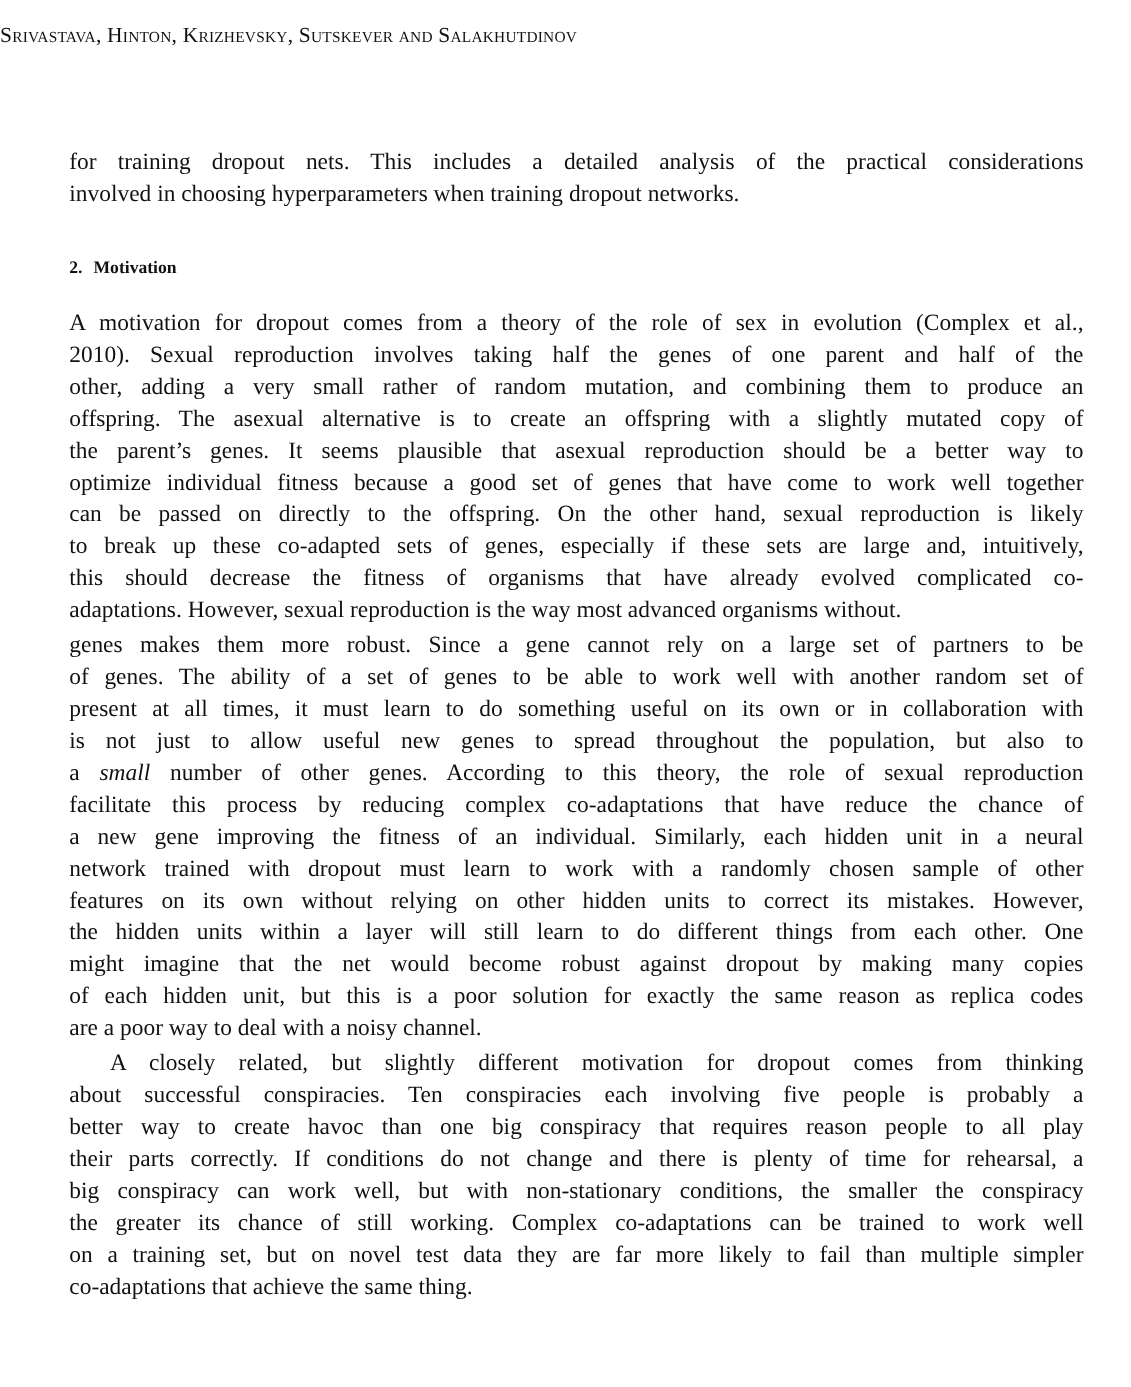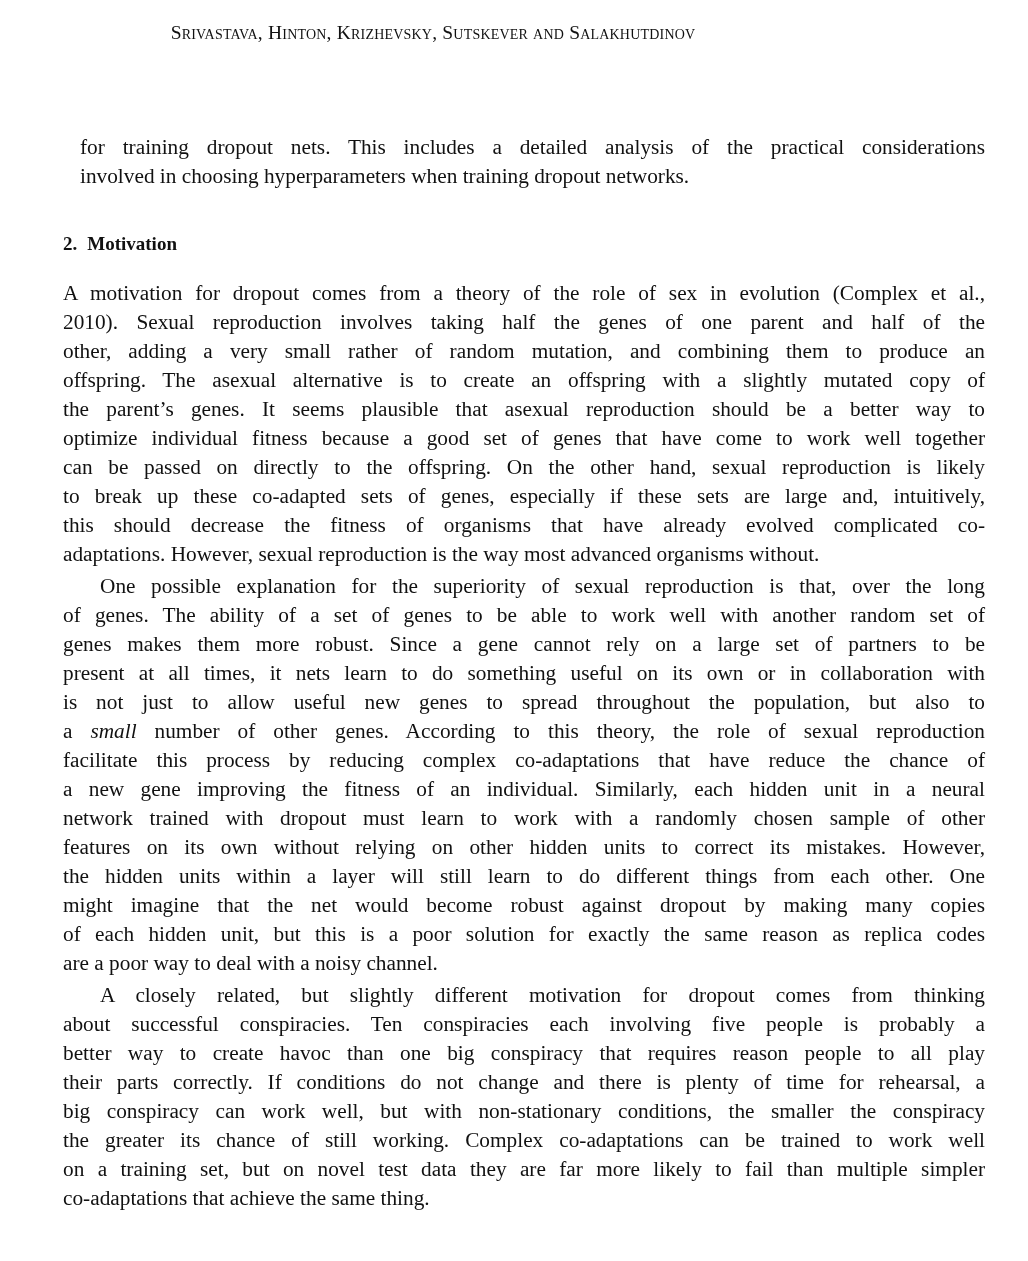--- a/index.html
+++ b/index.html
@@ -9,21 +9,20 @@
     overflow: hidden;
     position: relative;
     font-family: "Liberation Serif", "DejaVu Serif", serif;
     color: #111111;
   }
   .running-header {
     position: absolute;
     top: 19px;
     left: 0;
     width: 866px;
-    text-align: center;
     font-size: 19.5px;
     font-variant: small-caps;
     letter-spacing: 0.2px;
     line-height: 28px;
   }
   .content {
     position: absolute;
     left: 63px;
     width: 922px;
     top: 133px;
@@ -34,25 +33,25 @@
     line-height: 29px;
     font-size: 21.3px;
     text-align: justify;
     text-align-last: justify;
     white-space: nowrap;
     overflow: visible;
   }
   .line.last { text-align-last: left; }
   .line.indent { padding-left: 37px; }
   .para { margin-bottom: 3px; }
-  .para.first-block { margin-bottom: 0; margin-left: 17px; }
+  .para.first-block { margin-bottom: 0; }
   .section-heading {
     margin-top: 38px;
     margin-bottom: 20px;
-    font-size: 19px;
+    font-size: 16px;
     font-weight: bold;
     line-height: 30px;
     height: 30px;
   }
   .section-heading .num { margin-right: 10px; }
   em { font-style: italic; }
 </style>
 </head>
 <body>
 
@@ -76,24 +75,23 @@
     <span class="line">offspring. The asexual alternative is to create an offspring with a slightly mutated copy of</span>
     <span class="line">the parent’s genes. It seems plausible that asexual reproduction should be a better way to</span>
     <span class="line">optimize individual fitness because a good set of genes that have come to work well together</span>
     <span class="line">can be passed on directly to the offspring. On the other hand, sexual reproduction is likely</span>
     <span class="line">to break up these co-adapted sets of genes, especially if these sets are large and, intuitively,</span>
     <span class="line">this should decrease the fitness of organisms that have already evolved complicated co-</span>
     <span class="line last">adaptations. However, sexual reproduction is the way most advanced organisms without.</span>
   </div>
 
   <div class="para">
-    <span class="line indent">One possible explanation for the superiority of sexual reproduction is that, over the long</span>
+    <span class="line">genes makes them more robust. Since a gene cannot rely on a large set of partners to be</span>
     <span class="line">of genes. The ability of a set of genes to be able to work well with another random set of</span>
-    <span class="line">genes makes them more robust. Since a gene cannot rely on a large set of partners to be</span>
-    <span class="line">present at all times, it nets learn to do something useful on its own or in collaboration with</span>
+    <span class="line">present at all times, it must learn to do something useful on its own or in collaboration with</span>
     <span class="line">is not just to allow useful new genes to spread throughout the population, but also to</span>
     <span class="line"><span>a </span><em>small</em><span> number of other genes. According to this theory, the role of sexual reproduction</span></span>
     <span class="line">facilitate this process by reducing complex co-adaptations that have reduce the chance of</span>
     <span class="line">a new gene improving the fitness of an individual. Similarly, each hidden unit in a neural</span>
     <span class="line">network trained with dropout must learn to work with a randomly chosen sample of other</span>
     <span class="line">features on its own without relying on other hidden units to correct its mistakes. However,</span>
     <span class="line">the hidden units within a layer will still learn to do different things from each other. One</span>
     <span class="line">might imagine that the net would become robust against dropout by making many copies</span>
     <span class="line">of each hidden unit, but this is a poor solution for exactly the same reason as replica codes</span>
     <span class="line last">are a poor way to deal with a noisy channel.</span>

